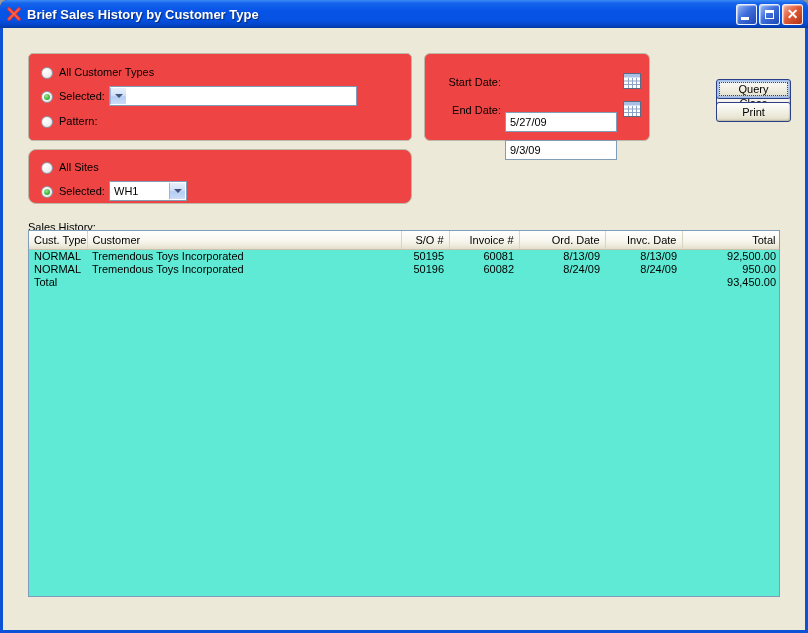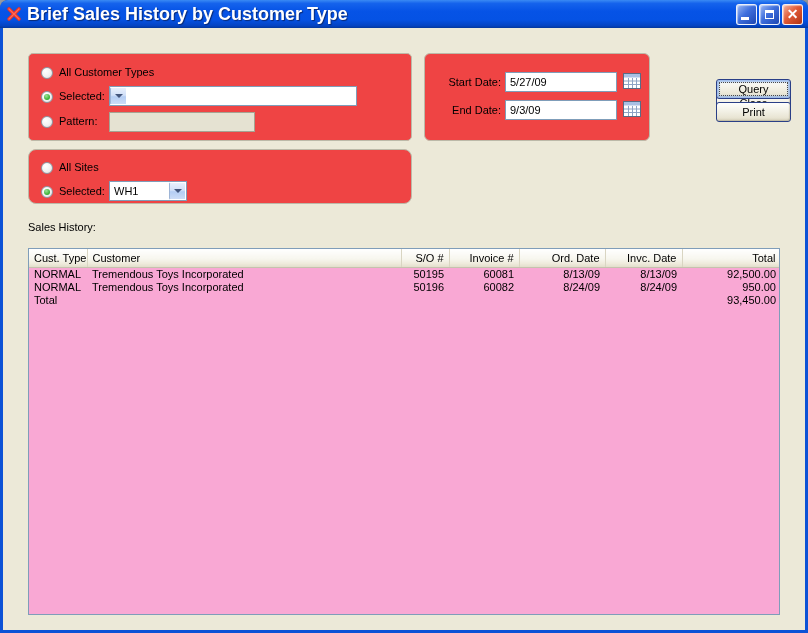--- a/index.html
+++ b/index.html
@@ -14,21 +14,21 @@
     box-shadow:2px 3px 8px rgba(0,0,0,.45);
   }
   .titlebar {
     position:absolute; top:0; left:0; right:0; height:28px;
     background:linear-gradient(180deg,#3a8af4 0%,#1563ec 12%,#0653e6 40%,#0552e4 70%,#0443c2 92%,#03379c 100%);
     border-radius:8px 8px 0 0;
     display:flex; align-items:center; padding:0 6px;
   }
   .app-icon { width:16px; height:16px; margin-right:5px; flex:0 0 auto; }
   .title-text {
-    color:#fff; font-weight:bold; font-size:18px;
+    color:#fff; font-weight:bold; font-size:13px;
     text-shadow:1px 1px 1px #0a2a74; white-space:nowrap;
   }
   .win-controls { position:absolute; right:5px; top:4px; display:flex; gap:2px; }
   .wc-btn {
     width:21px; height:21px; border-radius:3px;
     border:1px solid rgba(255,255,255,.9);
     background:linear-gradient(135deg,#9db9f5 0%,#3f6fdd 45%,#1c46b2 100%);
     box-shadow:inset 1px 1px 1px rgba(255,255,255,.5);
     position:relative; color:#fff; cursor:default;
   }
@@ -69,21 +69,21 @@
   .combo .arrow-btn {
     width:17px; height:18px; flex:0 0 auto;
     background:linear-gradient(180deg,#e9f0fc 0%,#d2e0f8 45%,#b4cdf3 55%,#ccdcf7 100%);
     border:1px solid #fff; border-left:1px solid #9db4d6; border-radius:2px;
     display:flex; align-items:center; justify-content:center;
   }
   .arrow-btn::after { content:""; border-left:4px solid transparent; border-right:4px solid transparent; border-top:4px solid #42557c; }
 
   .textbox {
     position:absolute; height:20px; border:1px solid #7f9db9; background:#fff;
-    font:11px "Liberation Sans","DejaVu Sans",sans-serif; padding:0 4px; color:#000;
+    font:11px "Liberation Sans","DejaVu Sans",sans-serif; padding:0 4px; color:#000;margin-top:40px;
   }
   .textbox.disabled { background:#e5e2d2; border-color:#a5a392; }
 
   .flabel { position:absolute; white-space:nowrap; text-align:right; }
 
   .cal-btn { position:absolute; width:19px; height:17px; background:transparent; border:none; padding:0; cursor:default; }
 
   .xp-btn {
     position:absolute; width:75px; height:20px;
     border:1px solid #2a3f87; border-radius:3px;
@@ -93,22 +93,22 @@
     cursor:default;
   }
   .xp-btn.focused {
     box-shadow:inset 0 0 2px 2px #9dbbea, inset -1px -1px 1px rgba(150,140,110,.25);
     outline:1px dotted #4a4a4a; outline-offset:-4px;
   }
 
   .sh-label { position:absolute; left:25px; top:193px; }
 
   .list {
-    position:absolute; left:25px; top:220px; width:752px; height:367px;
-    background:#f9a8d4; border:1px solid #7f9db9; overflow:hidden;
+    position:absolute; left:25px; top:202px; width:752px; height:367px;
+    background:#5eead4; border:1px solid #7f9db9; overflow:hidden;
   }
   table { border-collapse:collapse; table-layout:fixed; width:752px; }
   thead th {
     height:18px; font-weight:normal; text-align:left; padding:0 5px;
     background:linear-gradient(180deg,#ffffff 0%,#f7f6ee 55%,#eeeadb 82%,#e2decb 100%);
     border-right:1px solid #d9d5c2; border-bottom:1px solid #c6c2ae;
     white-space:nowrap; overflow:hidden;
   }
   tbody td {
     height:13px; line-height:13px; padding:0 5px; white-space:nowrap; overflow:hidden;

